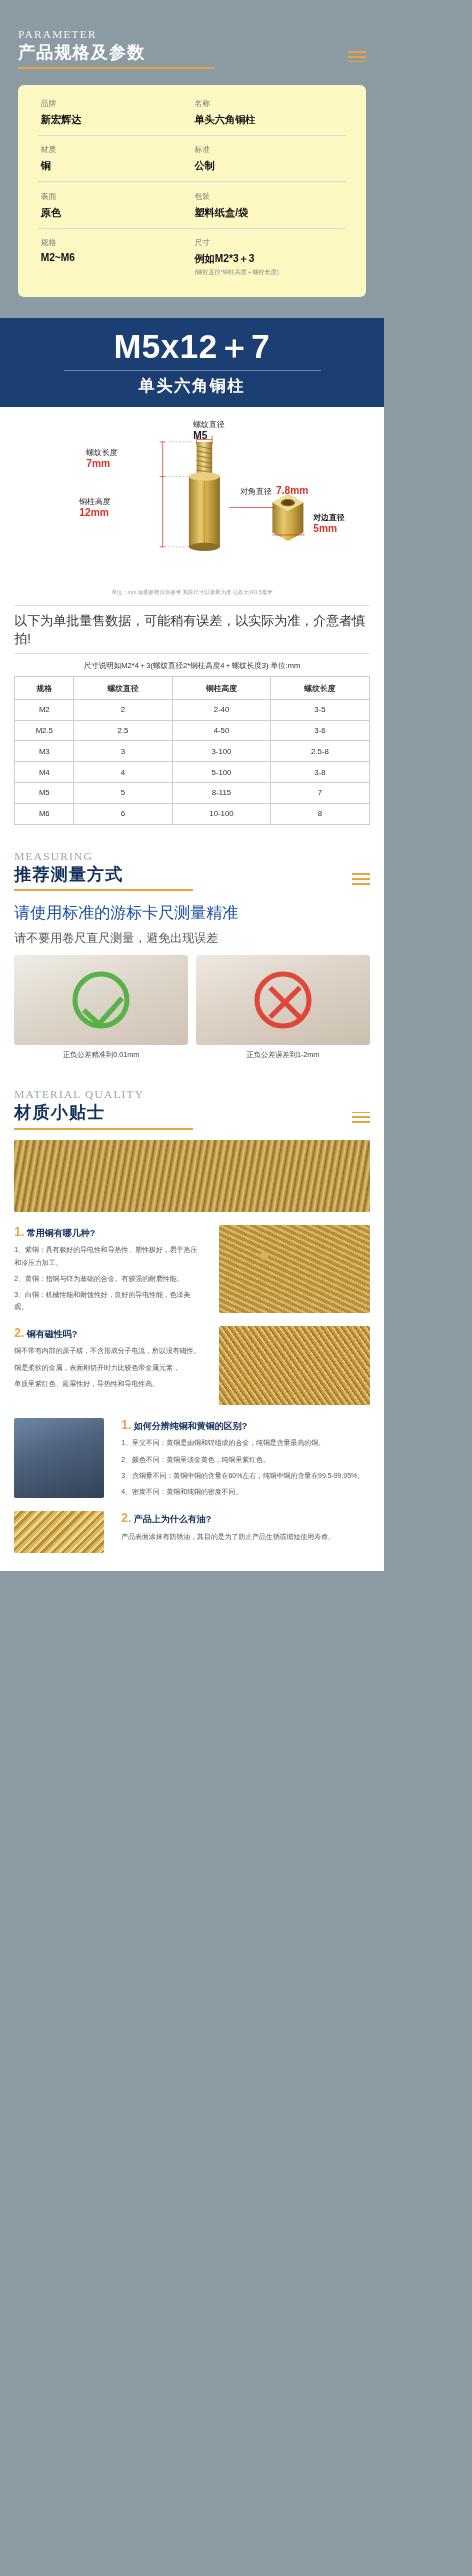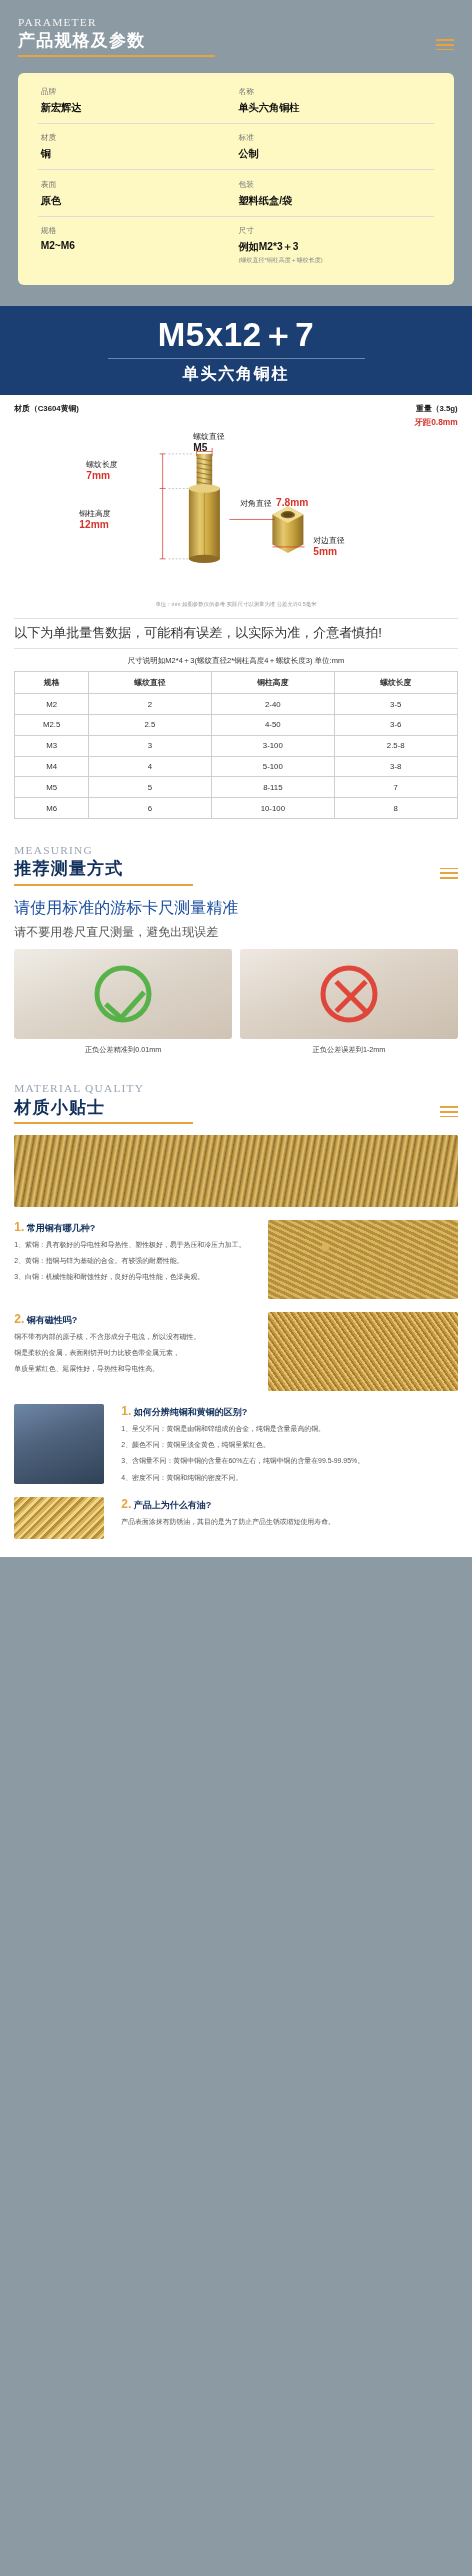--- a/index.html
+++ b/index.html
@@ -3,21 +3,21 @@
 <meta charset="utf-8">
 <style>
   * { box-sizing: border-box; }
   html, body { margin:0; padding:0; }
   body {
     width: 472px;
     font-family: "Liberation Sans", sans-serif;
     background: #8c9aa3;
     color: #222;
   }
-  .page { width: 472px; position: relative; }
+  .page { width: 384px; position: relative; margin-top: 12px; }
 
   
   .sec-param {
     background: #8c9aa3;
     padding: 15.5px 18px 20.3px 18px;
   }
   .hdr {
     display: flex;
     align-items: flex-end;
     position: relative;
@@ -227,27 +227,20 @@
     </div>
   </div>
 
   <div class="sec-title">
     <div class="big-code">M5x12＋7</div>
     <div class="title-rule"></div>
     <div class="sub-code">单头六角铜柱</div>
   </div>
 
   <div class="sec-diagram">
-    <div class="dg-top">
-      <div class="dg-mat">材质（C3604黄铜)</div>
-      <div class="dg-weight">
-        <div>重量（3.5g)</div>
-        <div class="dg-pitch">牙距0.8mm</div>
-      </div>
-    </div>
 
     <div class="dg-body">
       <svg width="444" height="170" viewBox="0 0 742 285">
         <defs>
           <linearGradient id="brass" x1="0" y1="0" x2="1" y2="0">
             <stop offset="0%" stop-color="#9d7b2d"></stop>
             <stop offset="35%" stop-color="#e6c96e"></stop>
             <stop offset="65%" stop-color="#c9a440"></stop>
             <stop offset="100%" stop-color="#8c6c25"></stop>
           </linearGradient>
@@ -308,21 +301,21 @@
         <b class="red">7mm</b>
       </div>
       <div class="dgtxt" style="left:65px; top:78px;">
         <span>铜柱高度</span>
         <b class="red">12mm</b>
       </div>
       <div class="dgtxt" style="left:226px; top:67px;">
         <span>对角直径</span>
         <b class="red" style="display:inline; margin-left:2.4px;">7.8mm</b>
       </div>
-      <div class="dgtxt" style="left:299px; top:105px;">
+      <div class="dgtxt" style="left:299px; top:94px;font-weight:bold;">
         <span>对边直径</span>
         <b class="red">5mm</b>
       </div>
     </div>
 
     <div class="dg-note">单位：mm  如图参数仅供参考 实际尺寸以测量为准 公差允许0.5毫米</div>
   </div>
 
   <div class="sec-table">
     <div class="warn">以下为单批量售数据，可能稍有误差，以实际为准，介意者慎拍!</div>

